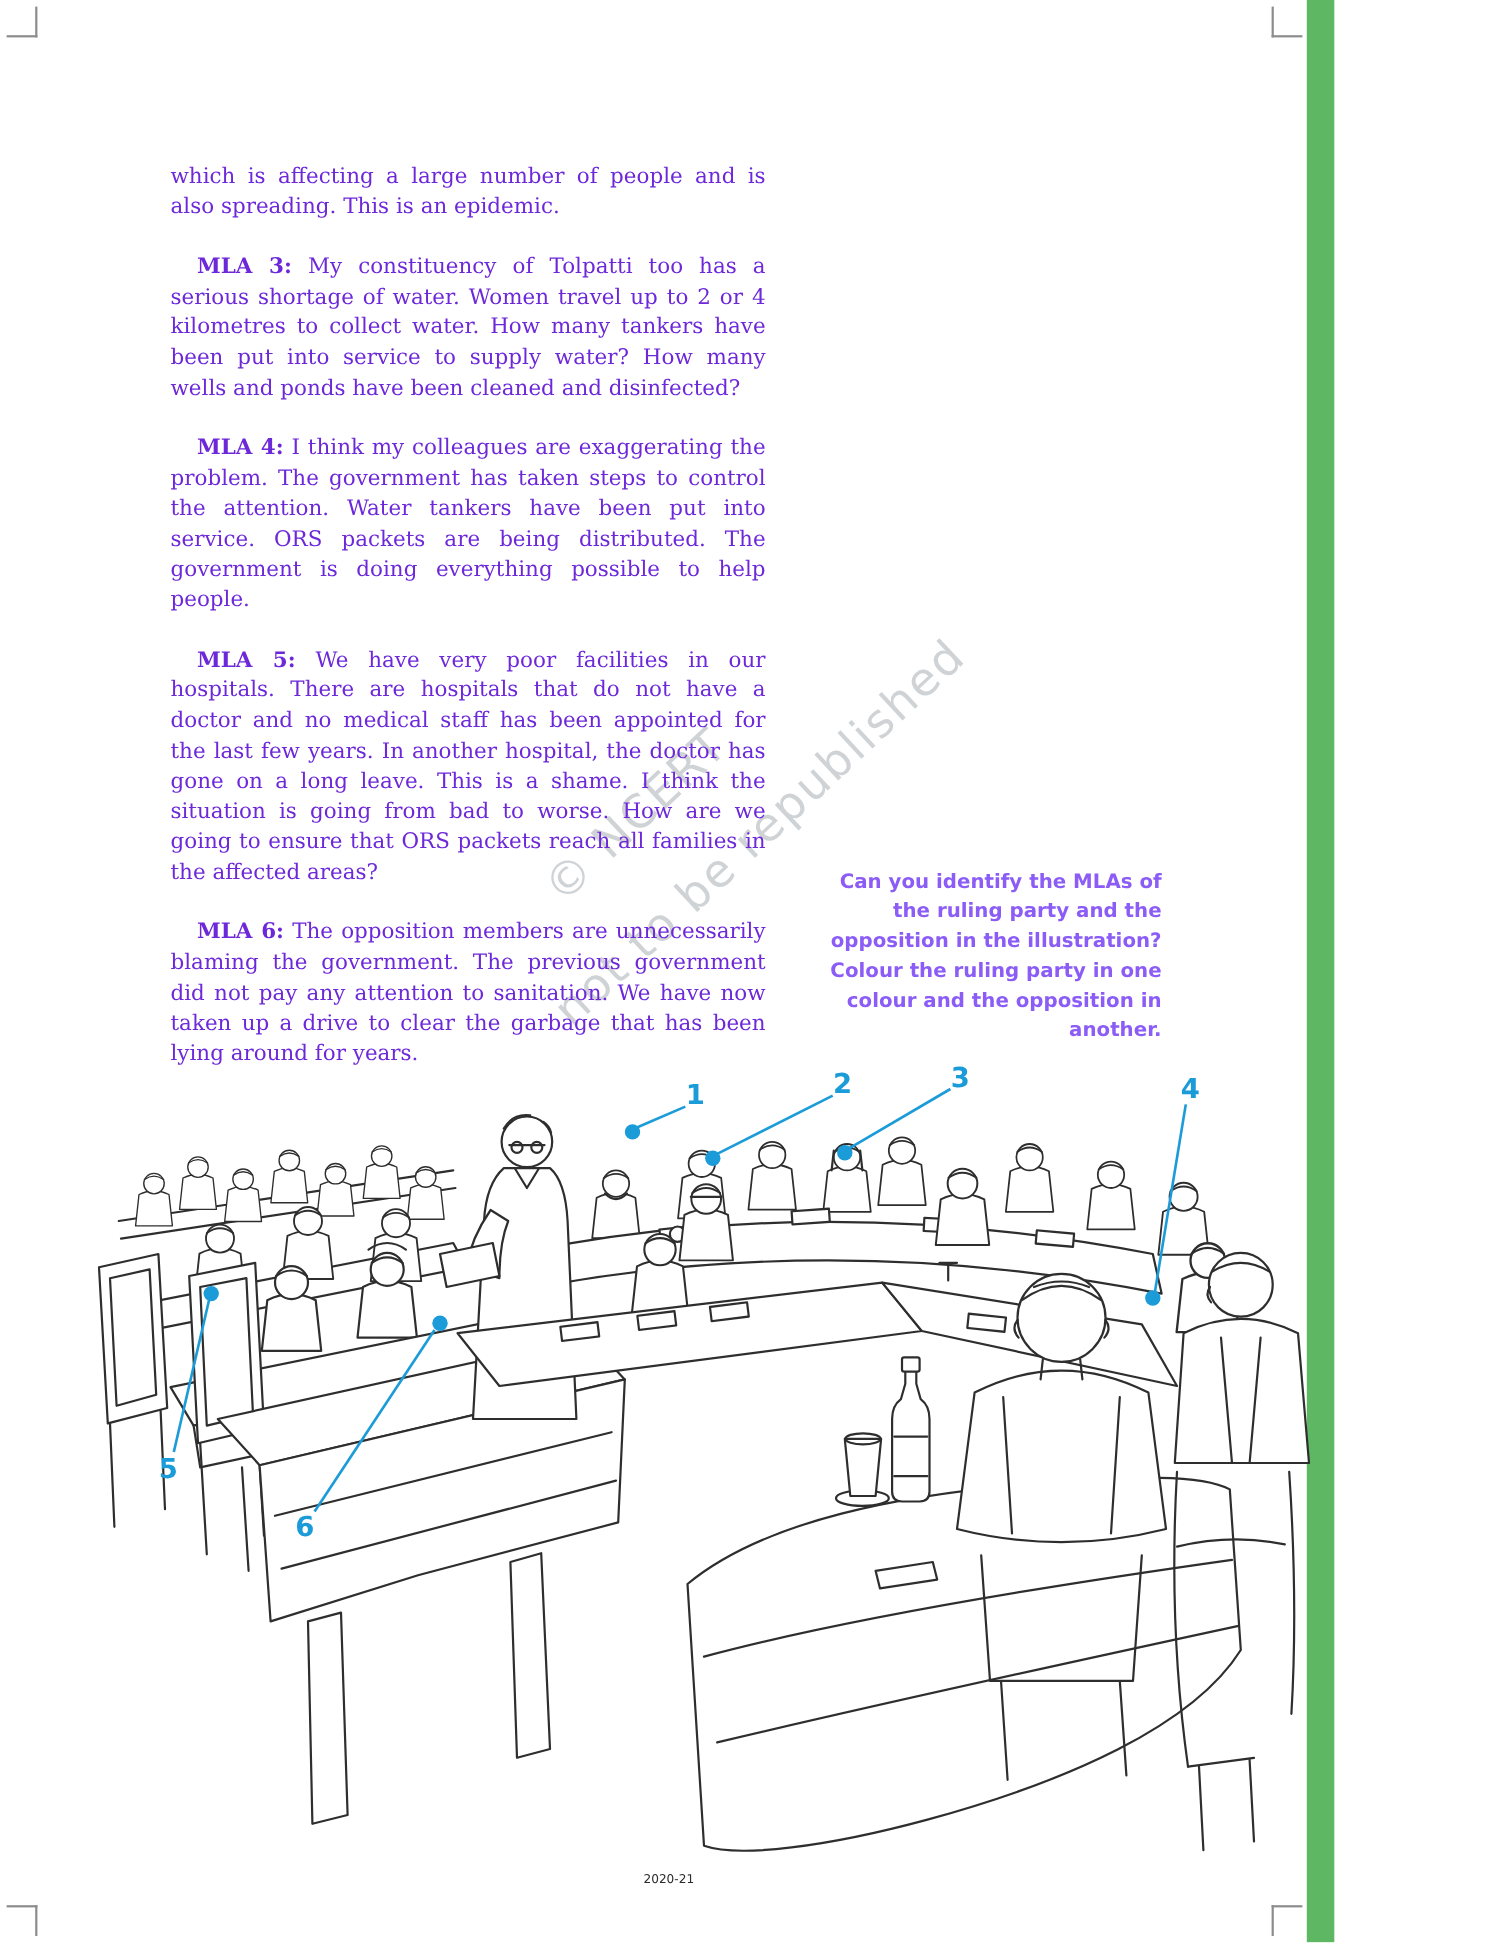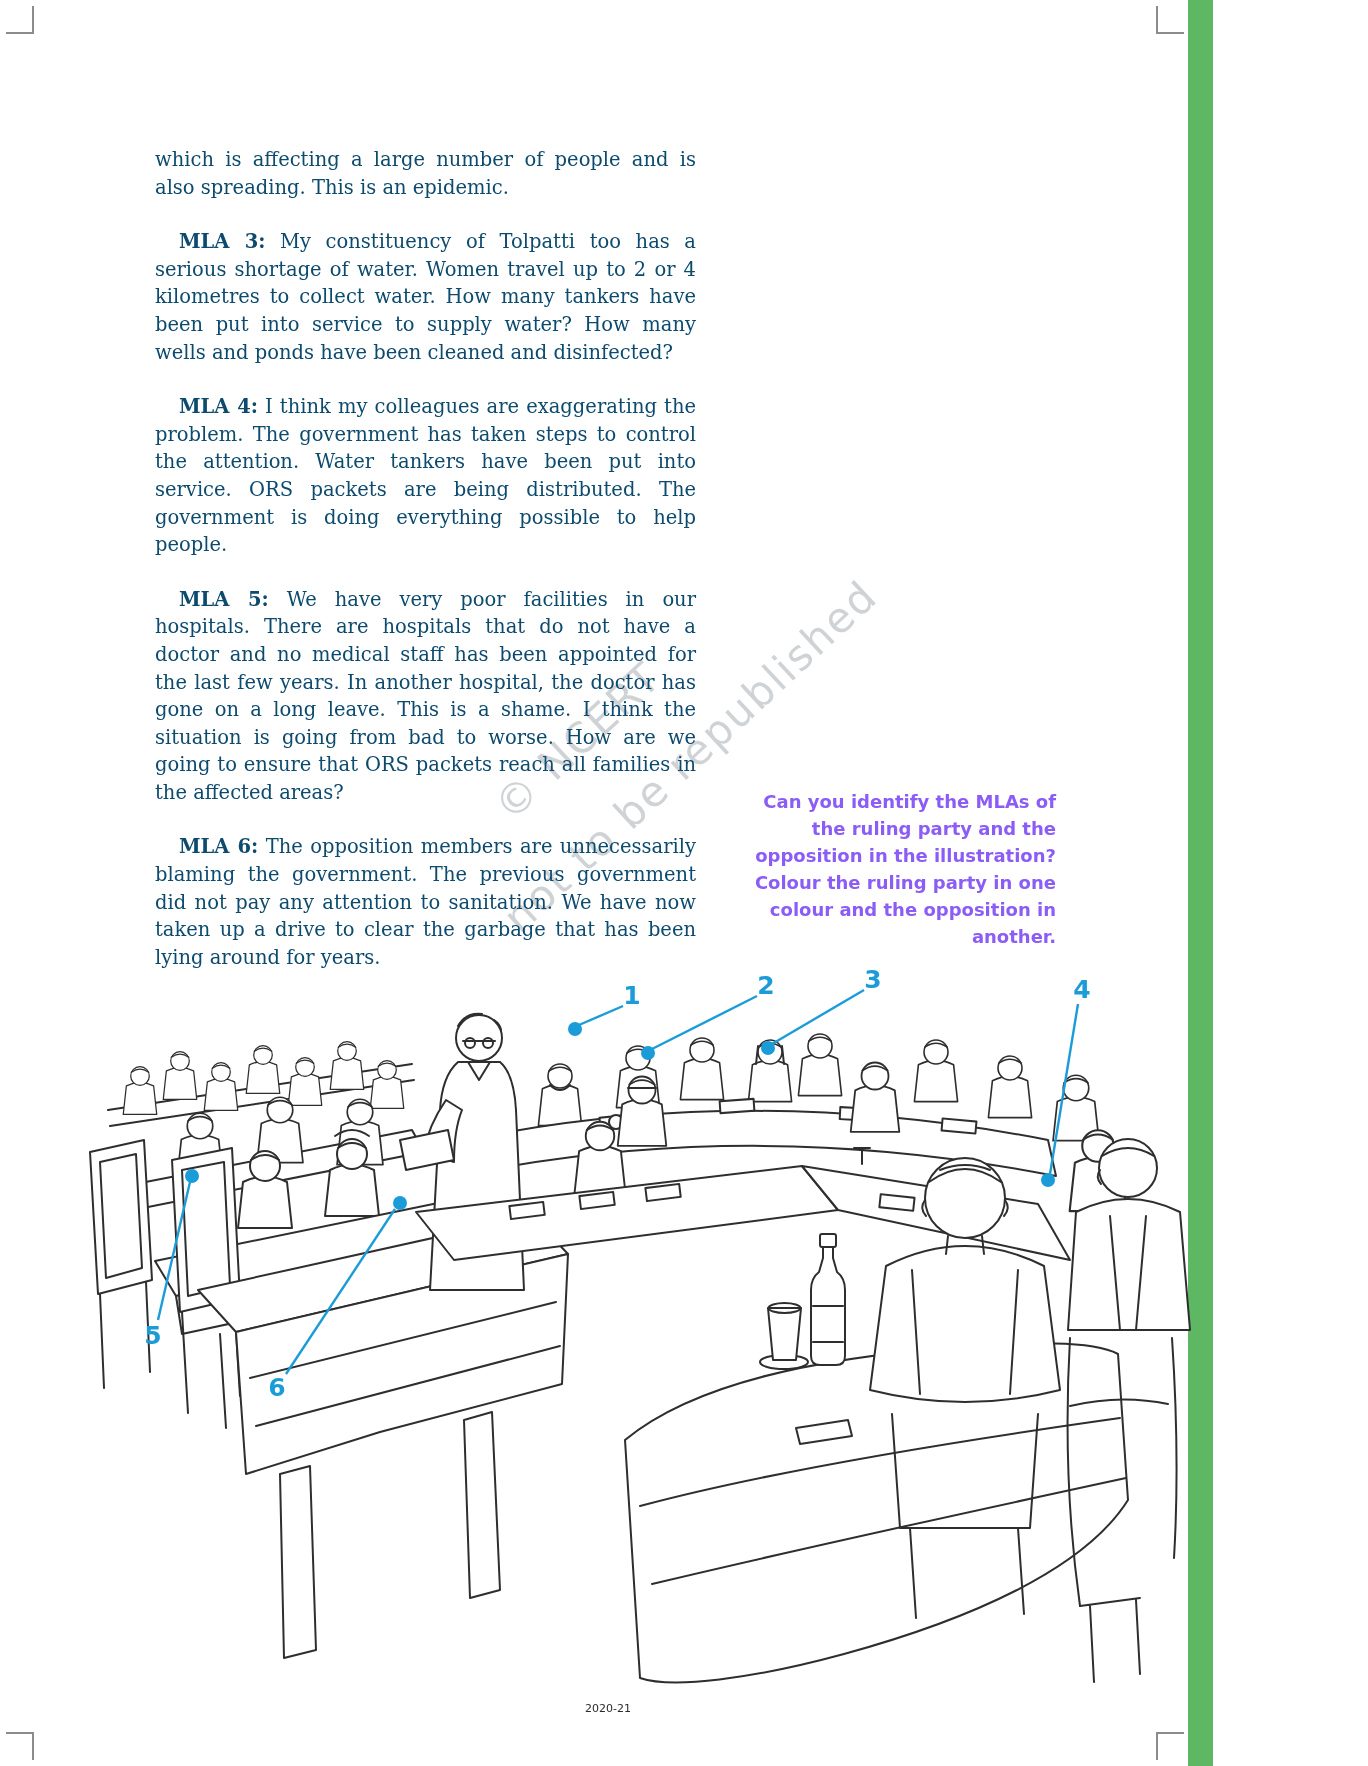--- a/index.html
+++ b/index.html
@@ -20,21 +20,21 @@
     transform:rotate(-43deg); transform-origin:center;
     color:#aab0b6; opacity:.55;
     font-family:"DejaVu Sans", sans-serif; font-size:42px; line-height:88px;
     letter-spacing:2px; pointer-events:none;
   }
   .watermark .wm1 { margin-left:70px; }
 
   
   .text-col {
     position:absolute; left:155px; top:146px; width:541px;
-    color:#0c4a6e; font-size:19.5px; line-height:27.6px; text-align:justify;
+    color:#6d28d9; font-size:19.5px; line-height:27.6px; text-align:justify;
   }
   .text-col p { margin:0 0 27px 0; }
   .text-col p.indent { text-indent:24px; }
   .text-col b { font-weight:bold; }
 
   
   .side-note {
     position:absolute; left:726px; top:788px; width:330px;
     font-family:"DejaVu Sans", sans-serif; font-weight:bold;
     font-size:18px; line-height:27px; color:#8b5cf6; text-align:right;

